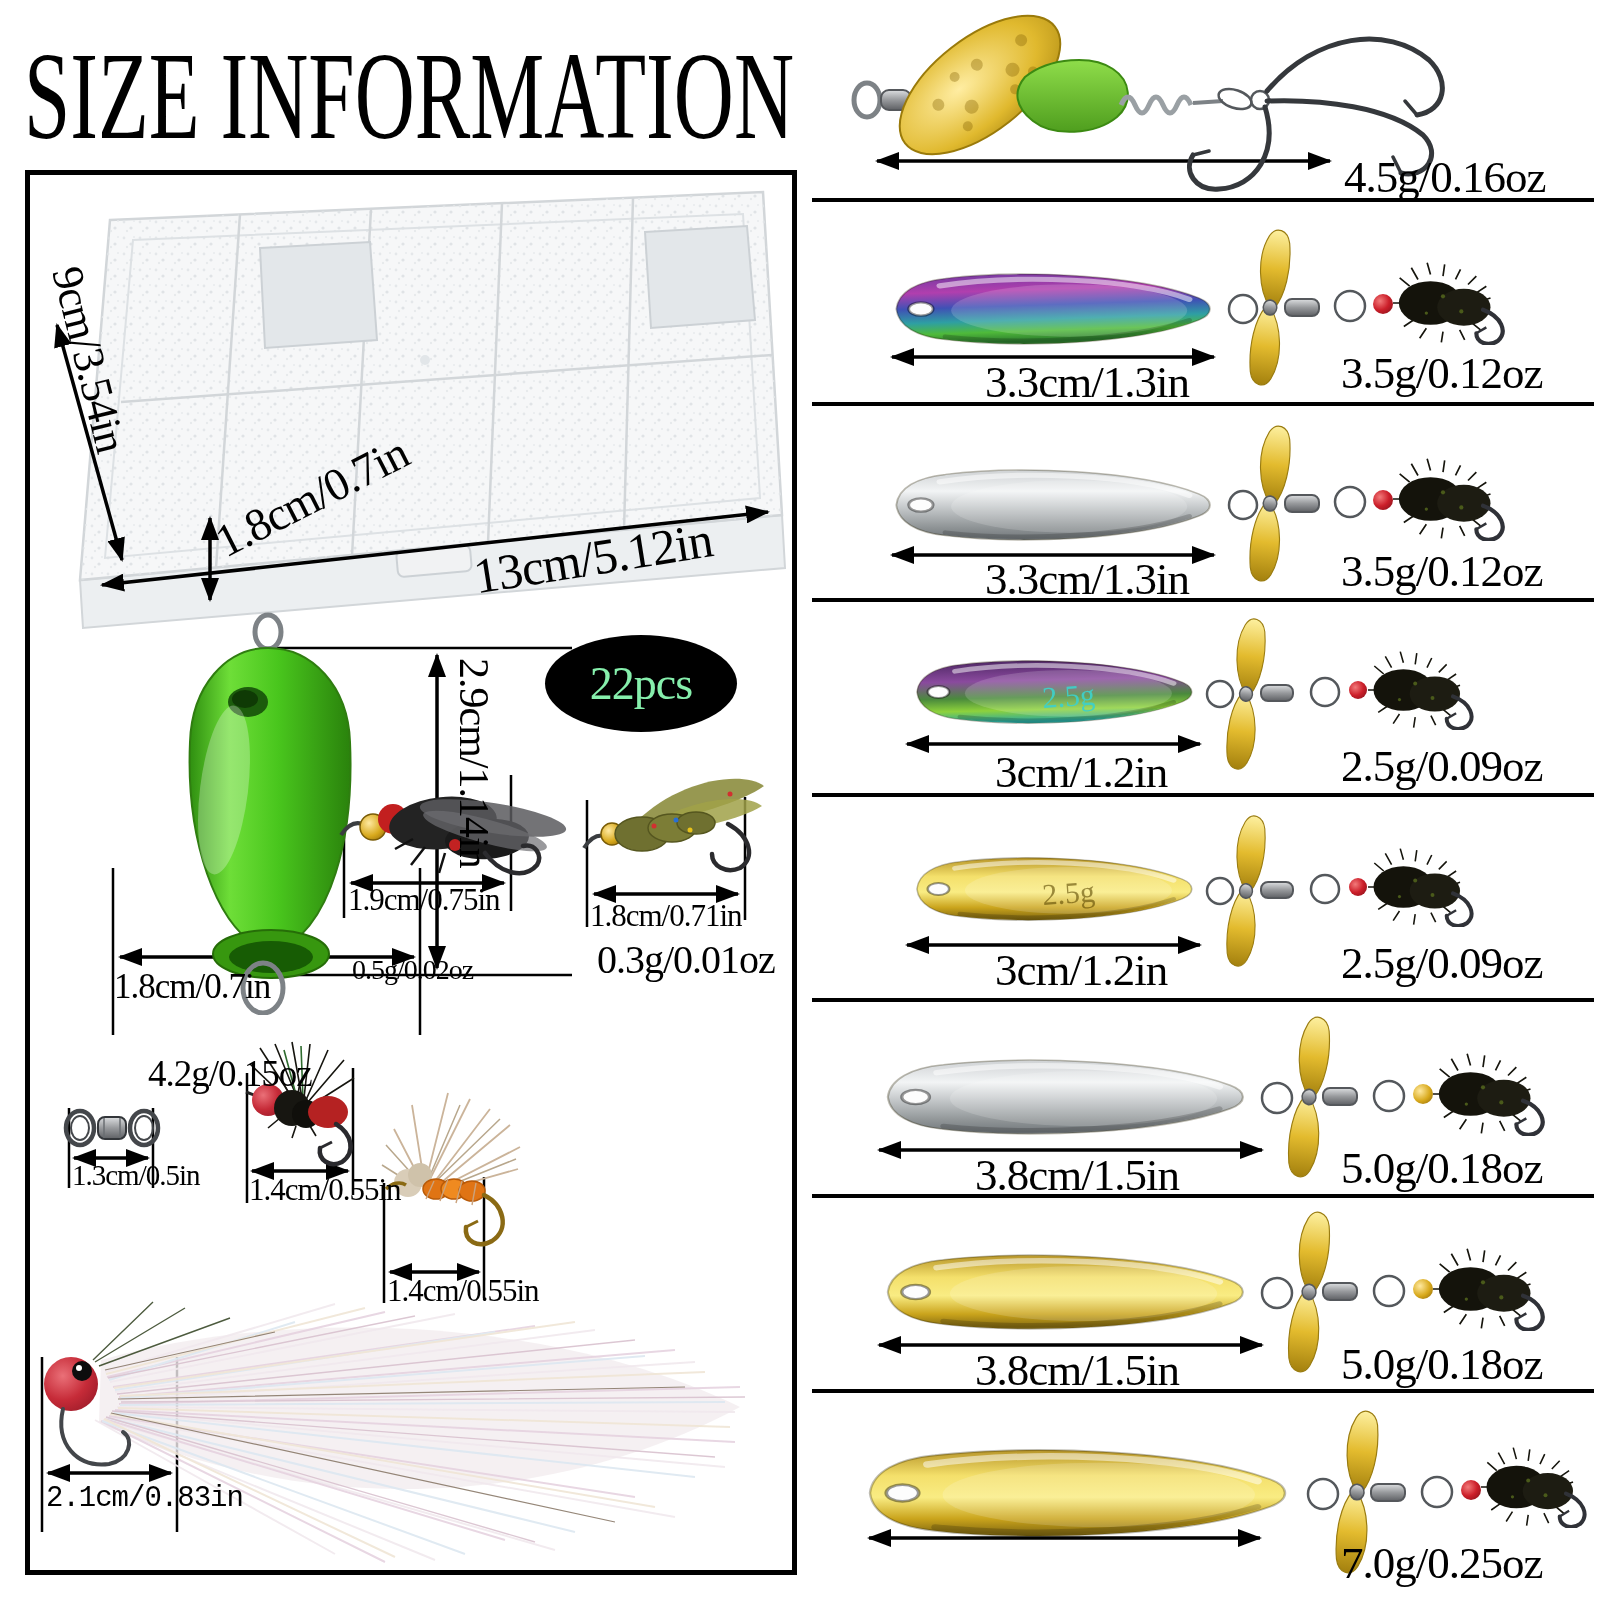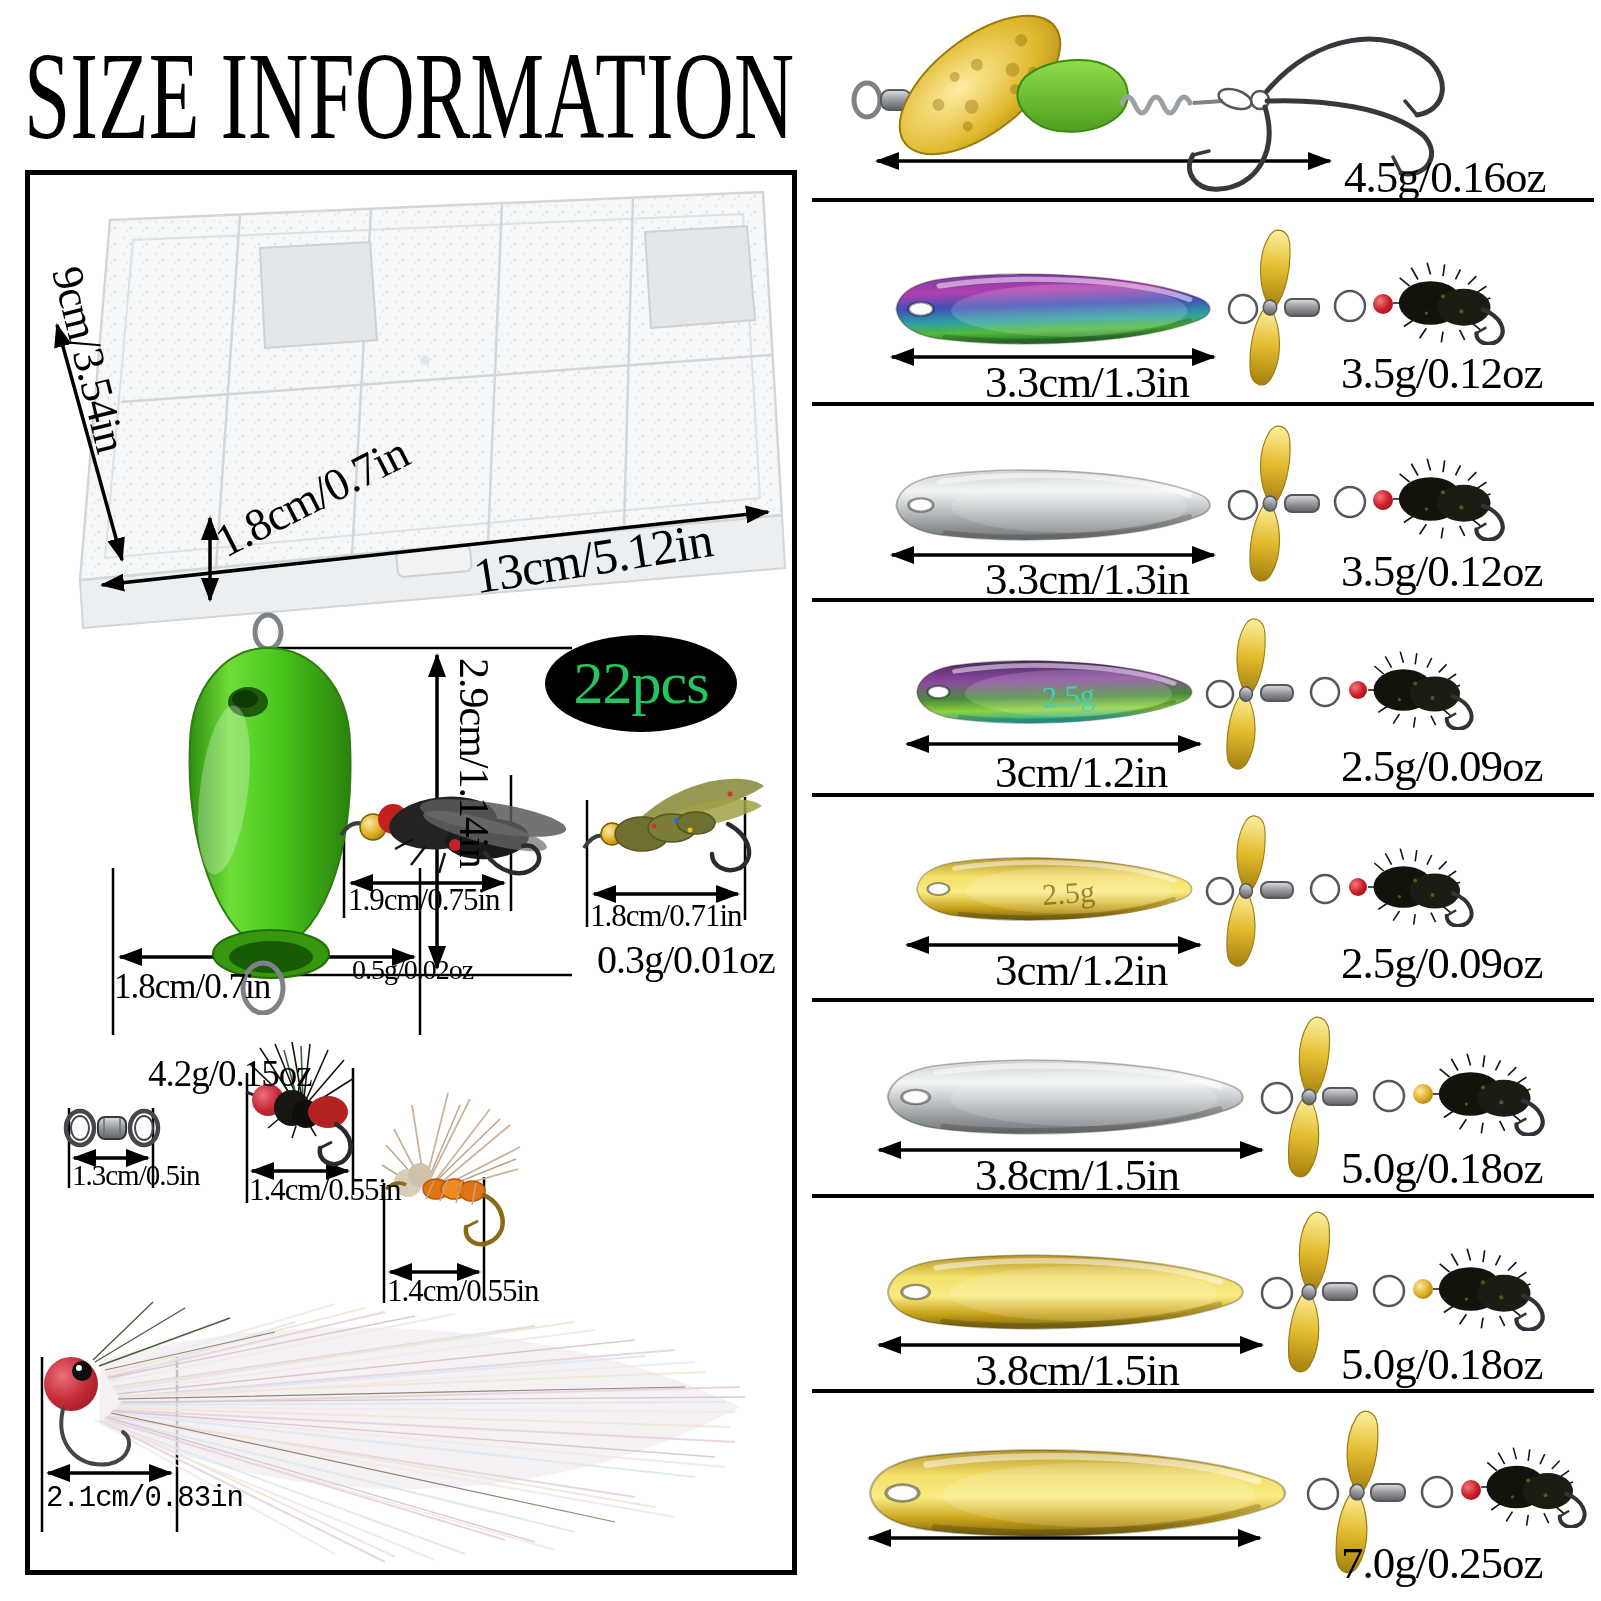--- a/index.html
+++ b/index.html
@@ -5,21 +5,21 @@
   html,body{margin:0;padding:0;background:#fff;}
   .page{position:relative;width:1601px;height:1601px;background:#ffffff;overflow:hidden;
         font-family:"Liberation Serif",serif;color:#000;}
   .abs{position:absolute;}
   .dim{position:absolute;white-space:nowrap;color:#000;letter-spacing:-1px;line-height:1.05;}
   .sep{position:absolute;left:812px;width:782px;height:4px;background:#000;}
   .frame{position:absolute;left:25px;top:170px;width:772px;height:1405px;
          border:5px solid #000;box-sizing:border-box;}
   .badge{position:absolute;left:545px;top:635px;width:192px;height:97px;background:#000;
          border-radius:50%;display:flex;align-items:center;justify-content:center;}
-  .badge span{color:#22c55e;font-size:60px;letter-spacing:-1px;}
+  .badge span{color:#86efac;font-size:46px;letter-spacing:-1px;}
   .vtext{writing-mode:vertical-rl;text-orientation:sideways;}
   svg{display:block;}
   .wire{fill:none;stroke:#7d8286;stroke-width:5;}
   .wire2{fill:none;stroke:#54585c;stroke-width:2.5;}
   .fz{stroke:#16150d;stroke-width:2;}
 </style>
 </head>
 <body>
 
 <div class="page">

